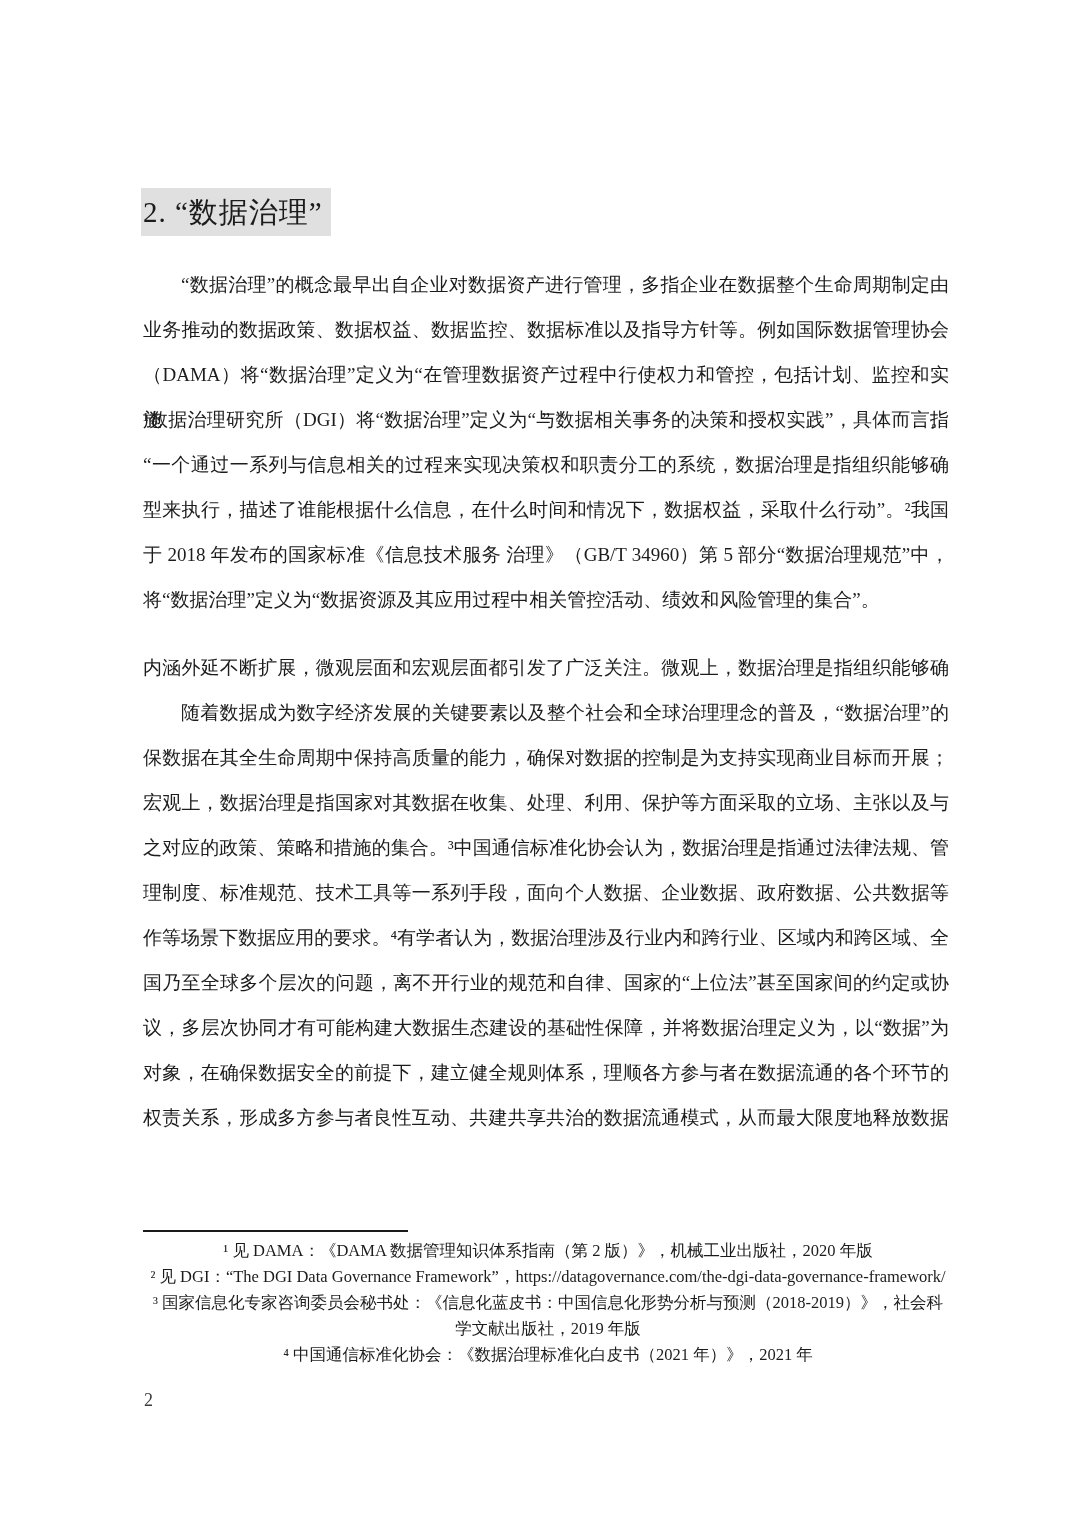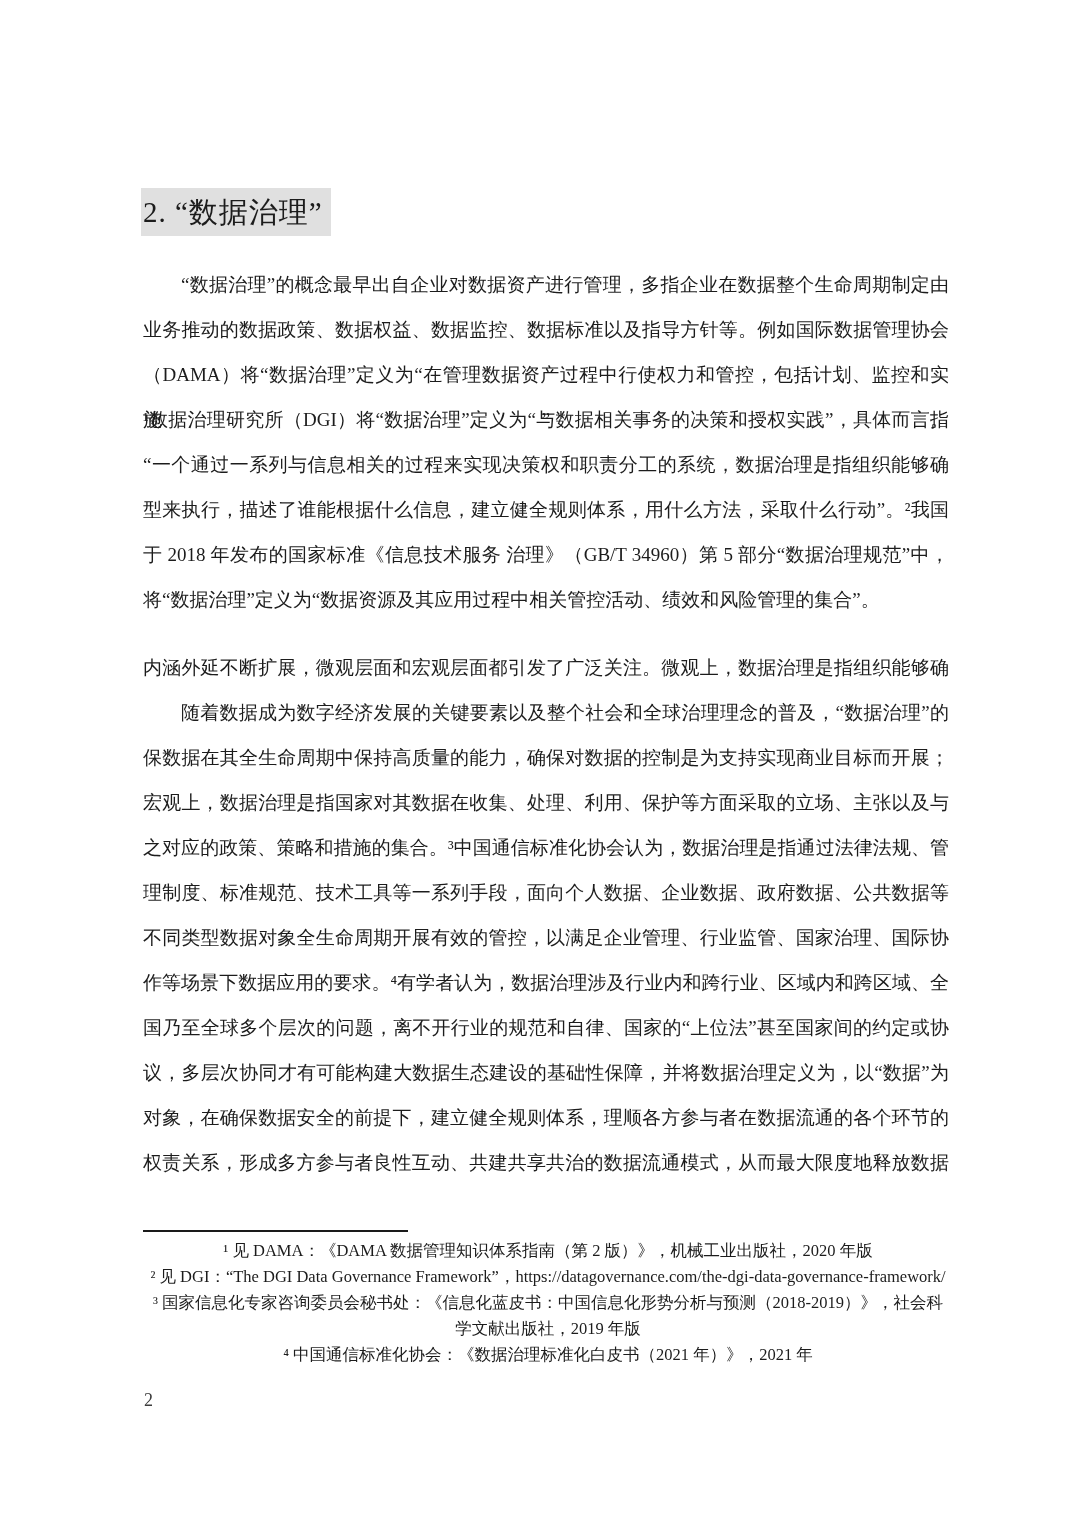--- a/index.html
+++ b/index.html
@@ -73,33 +73,32 @@
 <div class="page">
 
   <h1 class="heading"><mark>2. “数据治理”</mark></h1>
 
   <div class="body-block para1">
     <div class="line indent">“数据治理”的概念最早出自企业对数据资产进行管理，多指企业在数据整个生命周期制定由</div>
     <div class="line">业务推动的数据政策、数据权益、数据监控、数据标准以及指导方针等。例如国际数据管理协会</div>
     <div class="line">（DAMA）将“数据治理”定义为“在管理数据资产过程中行使权力和管控，包括计划、监控和实施”。</div>
     <div class="line">¹数据治理研究所（DGI）将“数据治理”定义为“与数据相关事务的决策和授权实践”，具体而言指</div>
     <div class="line">“一个通过一系列与信息相关的过程来实现决策权和职责分工的系统，数据治理是指组织能够确</div>
-    <div class="line">型来执行，描述了谁能根据什么信息，建立健全规则体系，用什么方法，采取什么行动”。²我国</div>
+    <div class="line">型来执行，描述了谁能根据什么信息，在什么时间和情况下，数据权益，采取什么行动”。²我国</div>
     <div class="line">于 2018 年发布的国家标准《信息技术服务 治理》（GB/T 34960）第 5 部分“数据治理规范”中，</div>
     <div class="line end">将“数据治理”定义为“数据资源及其应用过程中相关管控活动、绩效和风险管理的集合”。</div>
   </div>
 
   <div class="body-block para2">
     <div class="line">内涵外延不断扩展，微观层面和宏观层面都引发了广泛关注。微观上，数据治理是指组织能够确</div>
     <div class="line indent">随着数据成为数字经济发展的关键要素以及整个社会和全球治理理念的普及，“数据治理”的</div>
     <div class="line">保数据在其全生命周期中保持高质量的能力，确保对数据的控制是为支持实现商业目标而开展；</div>
     <div class="line">宏观上，数据治理是指国家对其数据在收集、处理、利用、保护等方面采取的立场、主张以及与</div>
     <div class="line">之对应的政策、策略和措施的集合。³中国通信标准化协会认为，数据治理是指通过法律法规、管</div>
     <div class="line">理制度、标准规范、技术工具等一系列手段，面向个人数据、企业数据、政府数据、公共数据等</div>
-    <div class="line">不同类型数据对象全生命周期开展有效的管控，以满足企业管理、行业监管、国家治理、国际协</div>
     <div class="line">作等场景下数据应用的要求。⁴有学者认为，数据治理涉及行业内和跨行业、区域内和跨区域、全</div>
     <div class="line">国乃至全球多个层次的问题，离不开行业的规范和自律、国家的“上位法”甚至国家间的约定或协</div>
     <div class="line">议，多层次协同才有可能构建大数据生态建设的基础性保障，并将数据治理定义为，以“数据”为</div>
     <div class="line">对象，在确保数据安全的前提下，建立健全规则体系，理顺各方参与者在数据流通的各个环节的</div>
     <div class="line">权责关系，形成多方参与者良性互动、共建共享共治的数据流通模式，从而最大限度地释放数据</div>
   </div>
 
   <div class="footnote-sep"></div>
 
   <div class="footnotes">

